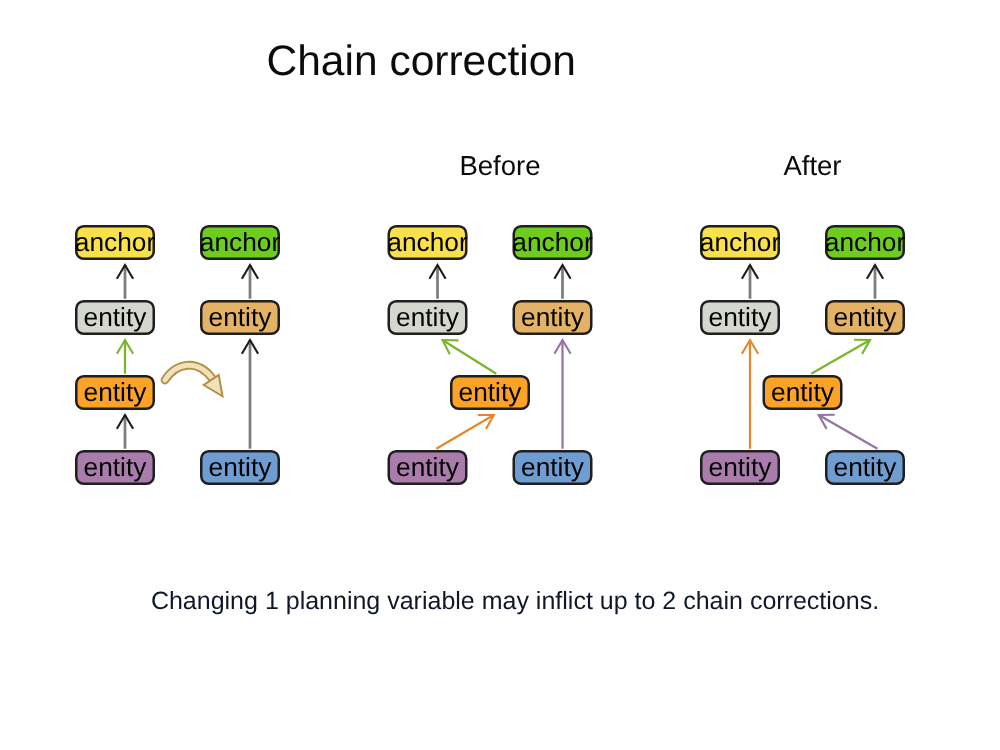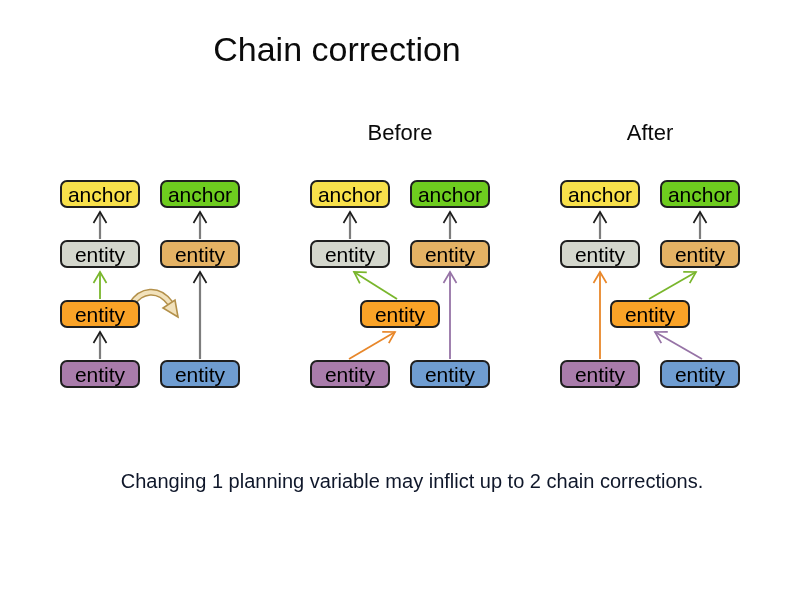--- a/index.html
+++ b/index.html
@@ -14,21 +14,21 @@
   .sec-label{
     position:absolute;top:120px;width:120px;text-align:center;font-size:22px;color:#0b0b0b;
   }
   #before-label{left:340px;}
   #after-label{left:590px;}
   .caption{
     position:absolute;top:470px;left:12px;width:800px;text-align:center;
     font-size:20px;color:#0f172a;
   }
   .box{
-    position:absolute;width:80px;height:28px;box-sizing:border-box;
+    position:absolute;width:64px;height:28px;box-sizing:border-box;
     border:2px solid #1f1f1f;border-radius:7px;
     display:flex;align-items:center;justify-content:center;
     font-size:21px;line-height:1;color:#000;
   }
   .c-yellow{background:#f8e14b;}
   .c-green{background:#6ecc1f;}
   .c-gray{background:#d4d7cd;}
   .c-tan{background:#e4b264;}
   .c-orange{background:#faa327;}
   .c-purple{background:#a97cab;}

